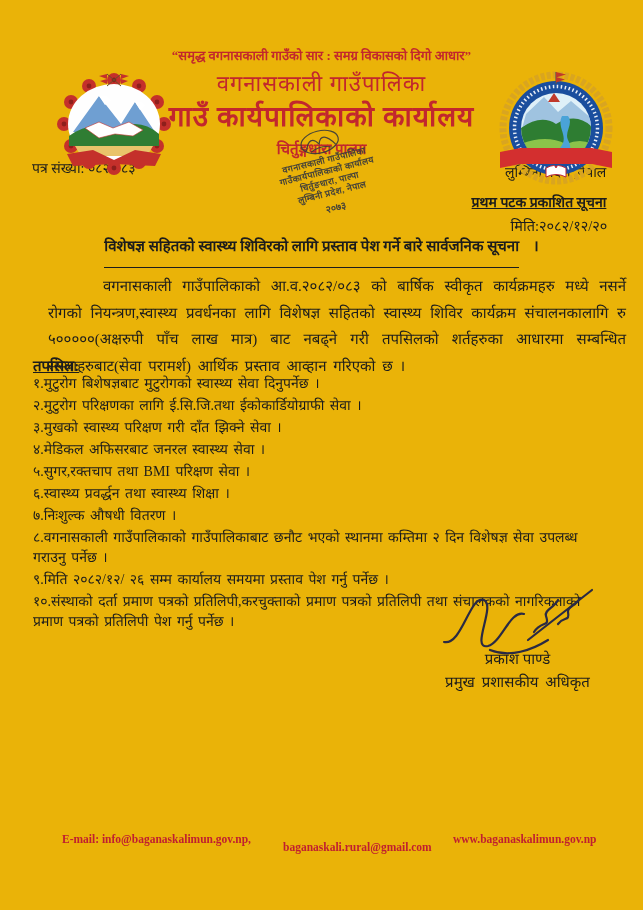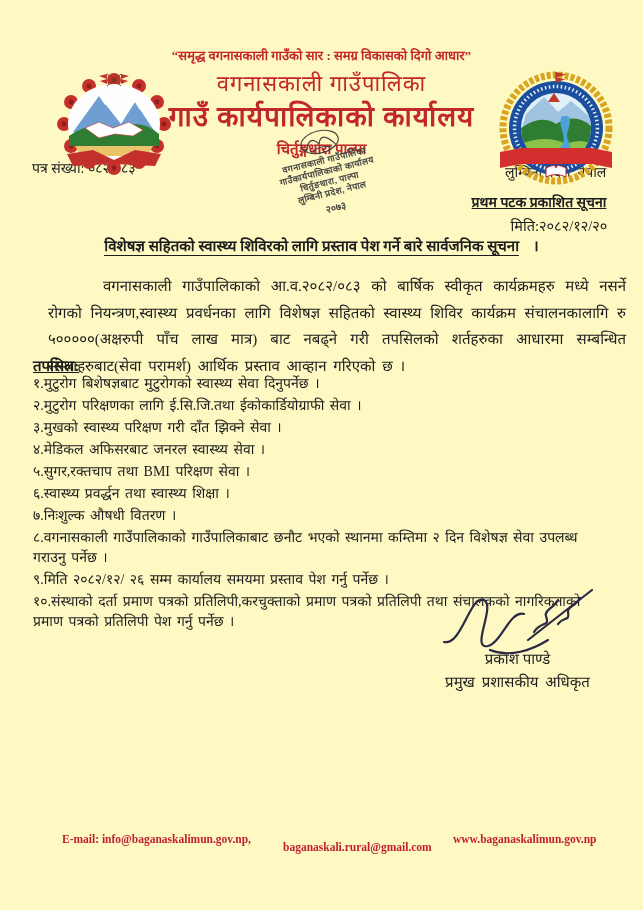--- a/index.html
+++ b/index.html
@@ -1,18 +1,18 @@
 <!DOCTYPE html>
 <html><head>
 <meta charset="utf-8">
 <style>
   html,body{margin:0;padding:0;background:#d8d8d8;}
   .page{
     position:relative;width:643px;height:910px;margin:0 auto;
-    background:#fef9c3;overflow:hidden;
+    background:#eab308;overflow:hidden;
     font-family:"Liberation Serif","DejaVu Serif",serif;
     color:#1c1c1c;
   }
   
   .motto{position:absolute;top:46px;left:0;right:0;text-align:center;
     color:#c2272d;font-weight:bold;font-size:13px;}
   .muni-name{position:absolute;top:67px;left:0;right:0;text-align:center;
     color:#c2272d;font-size:22px;letter-spacing:1px;}
   .office-name{position:absolute;top:96px;left:0;right:0;text-align:center;
     color:#c2272d;font-weight:bold;font-size:28px;letter-spacing:1px;}
@@ -28,21 +28,21 @@
   .stamp svg{display:block;margin:0 auto 1px auto;}
   .stamp-line{font-size:9px;line-height:11px;letter-spacing:.4px;font-weight:bold;}
   .stamp-year{font-size:10px;margin-top:2px;font-weight:bold;}
   .pub-label{position:absolute;top:192px;left:455px;width:168px;text-align:center;
     font-weight:bold;font-size:14px;text-decoration:underline;}
   .notice-date{position:absolute;top:215px;left:495px;width:128px;text-align:center;
     font-size:14.5px;}
   
   .title-row{position:absolute;top:235px;left:0;right:0;text-align:center;
     font-weight:bold;font-size:15px;}
-  .title-row .u{border-bottom:1.4px solid #1c1c1c;padding-bottom:1px;}
+  .title-row .u{border-bottom:1.4px solid #1c1c1c;padding-bottom:13px;}
   .title-row .danda{margin-left:14px;}
   .body-par{position:absolute;top:258px;left:33px;width:578px;margin:15px;
     font-size:15px;line-height:26.5px;text-align:justify;text-indent:55px;
     word-spacing:3px;}
   .schedule{position:absolute;top:355px;left:33px;font-size:15px;font-weight:bold;
     text-decoration:underline;}
   .items{position:absolute;top:374px;left:33px;width:580px;font-size:14px;}
   .item{line-height:20px;margin-bottom:2px;word-spacing:2px;}
   
   .sig-scribble{position:absolute;top:580px;left:430px;}

